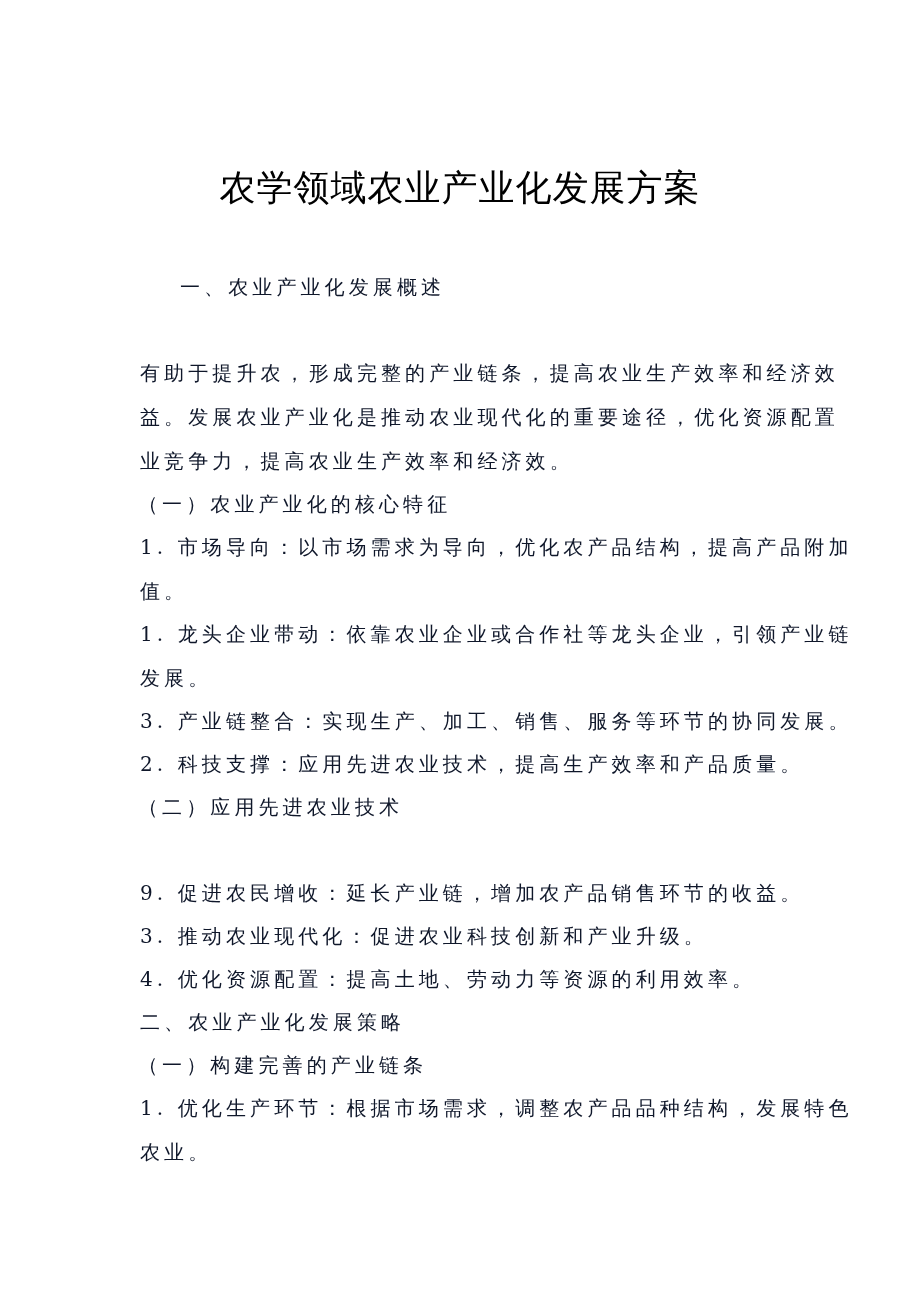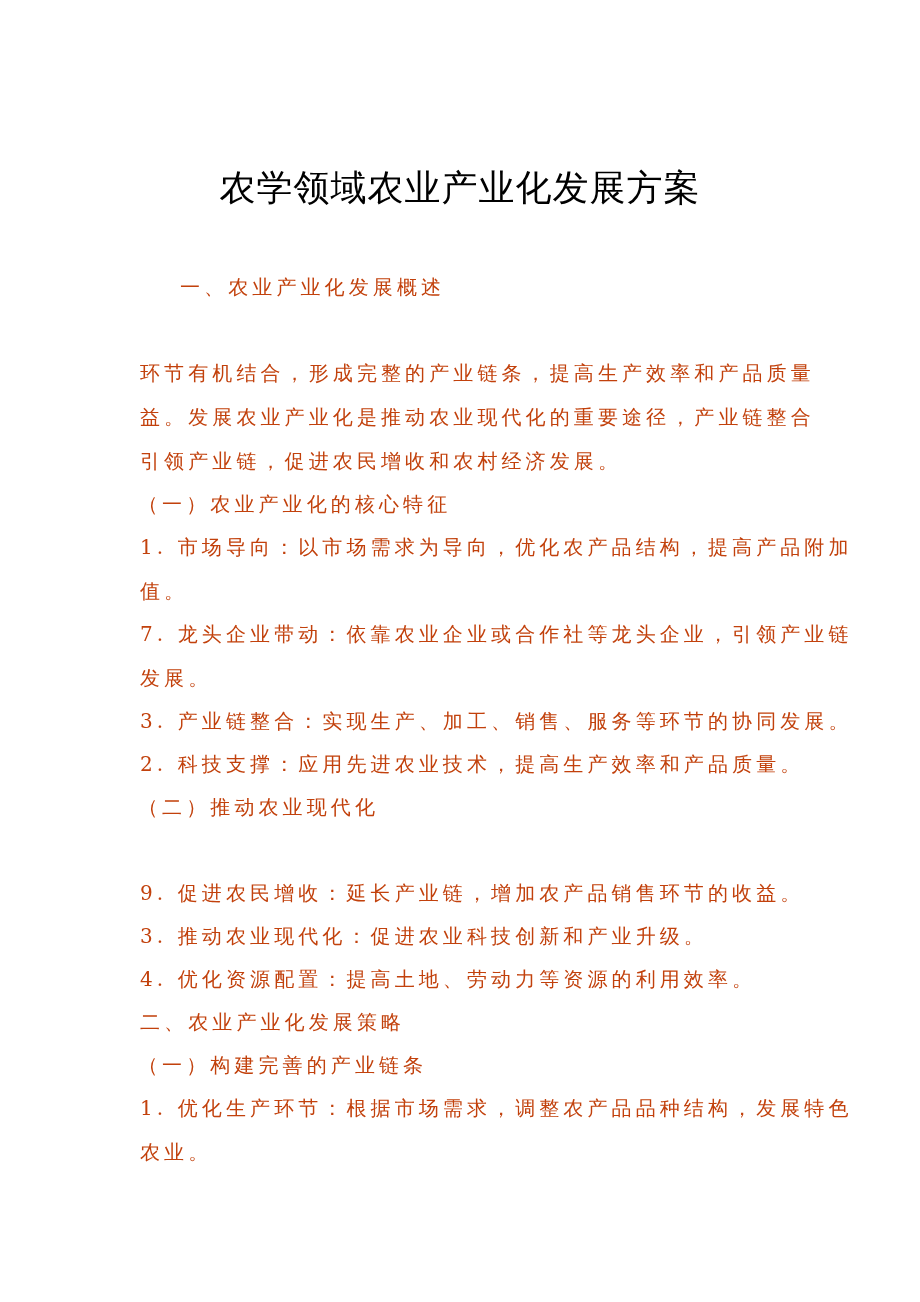--- a/index.html
+++ b/index.html
@@ -6,42 +6,42 @@
   body { width: 920px; height: 1302px; position: relative; overflow: hidden; }
   .page { position: absolute; left: 0; top: 16px; width: 920px; height: 1302px; background: #ffffff; color: #111111; }
   .title {
     position: absolute; left: 0; top: 148px; width: 920px; text-align: center;
     font-family: "DejaVu Sans", "Liberation Sans", sans-serif;
     font-size: 36px; font-weight: normal; letter-spacing: 1px; color: #000000;
   }
   .line {
     position: absolute; left: 140px; white-space: nowrap;
     font-family: "DejaVu Serif", "Liberation Serif", serif;
-    font-size: 20px; color: #c2410c; letter-spacing: 4.1px;
+    font-size: 20px; color: #0f172a; letter-spacing: 4.1px;
   }
   .indent { left: 180px; }
 </style>
 </head>
 <body>
 
 <div class="page">
   <div class="title">农学领域农业产业化发展方案</div>
 
   <div class="line indent" style="top:258px">一、农业产业化发展概述</div>
-  <div class="line" style="top:344px">环节有机结合，形成完整的产业链条，提高生产效率和产品质量</div>
-  <div class="line" style="top:388px">益。发展农业产业化是推动农业现代化的重要途径，产业链整合</div>
-  <div class="line" style="top:432px">引领产业链，促进农民增收和农村经济发展。</div>
+  <div class="line" style="top:344px">有助于提升农，形成完整的产业链条，提高农业生产效率和经济效</div>
+  <div class="line" style="top:388px">益。发展农业产业化是推动农业现代化的重要途径，优化资源配置</div>
+  <div class="line" style="top:432px">业竞争力，提高农业生产效率和经济效。</div>
   <div class="line" style="top:475px; left:138px">（一）农业产业化的核心特征</div>
   <div class="line" style="top:518px">1. 市场导向：以市场需求为导向，优化农产品结构，提高产品附加</div>
   <div class="line" style="top:562px">值。</div>
-  <div class="line" style="top:605px">7. 龙头企业带动：依靠农业企业或合作社等龙头企业，引领产业链</div>
+  <div class="line" style="top:605px">1. 龙头企业带动：依靠农业企业或合作社等龙头企业，引领产业链</div>
   <div class="line" style="top:649px">发展。</div>
   <div class="line" style="top:692px">3. 产业链整合：实现生产、加工、销售、服务等环节的协同发展。</div>
   <div class="line" style="top:735px">2. 科技支撑：应用先进农业技术，提高生产效率和产品质量。</div>
-  <div class="line" style="top:778px; left:138px">（二）推动农业现代化</div>
+  <div class="line" style="top:778px; left:138px">（二）应用先进农业技术</div>
   <div class="line" style="top:864px">9. 促进农民增收：延长产业链，增加农产品销售环节的收益。</div>
   <div class="line" style="top:907px">3. 推动农业现代化：促进农业科技创新和产业升级。</div>
   <div class="line" style="top:950px">4. 优化资源配置：提高土地、劳动力等资源的利用效率。</div>
   <div class="line" style="top:1036px; left:138px">（一）构建完善的产业链条</div>
   <div class="line" style="top:993px">二、农业产业化发展策略</div>
   <div class="line" style="top:1079px">1. 优化生产环节：根据市场需求，调整农产品品种结构，发展特色</div>
   <div class="line" style="top:1123px">农业。</div>
 </div>
 
 </body></html>

